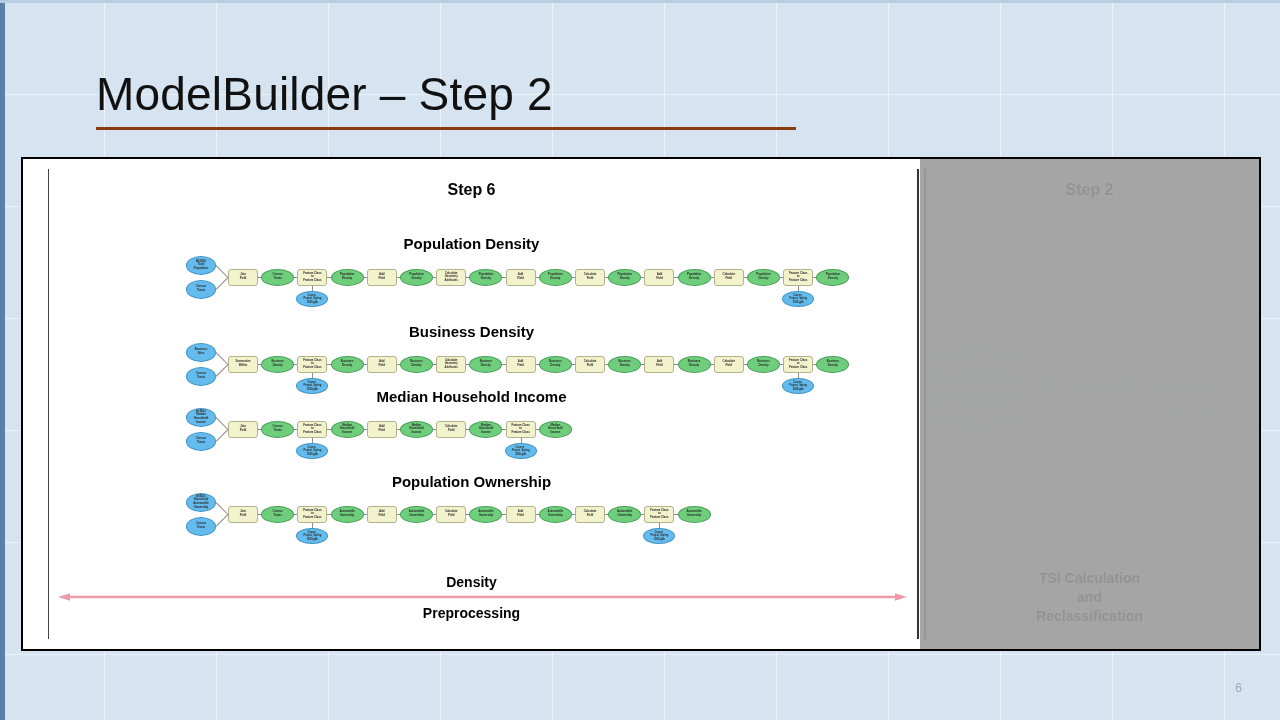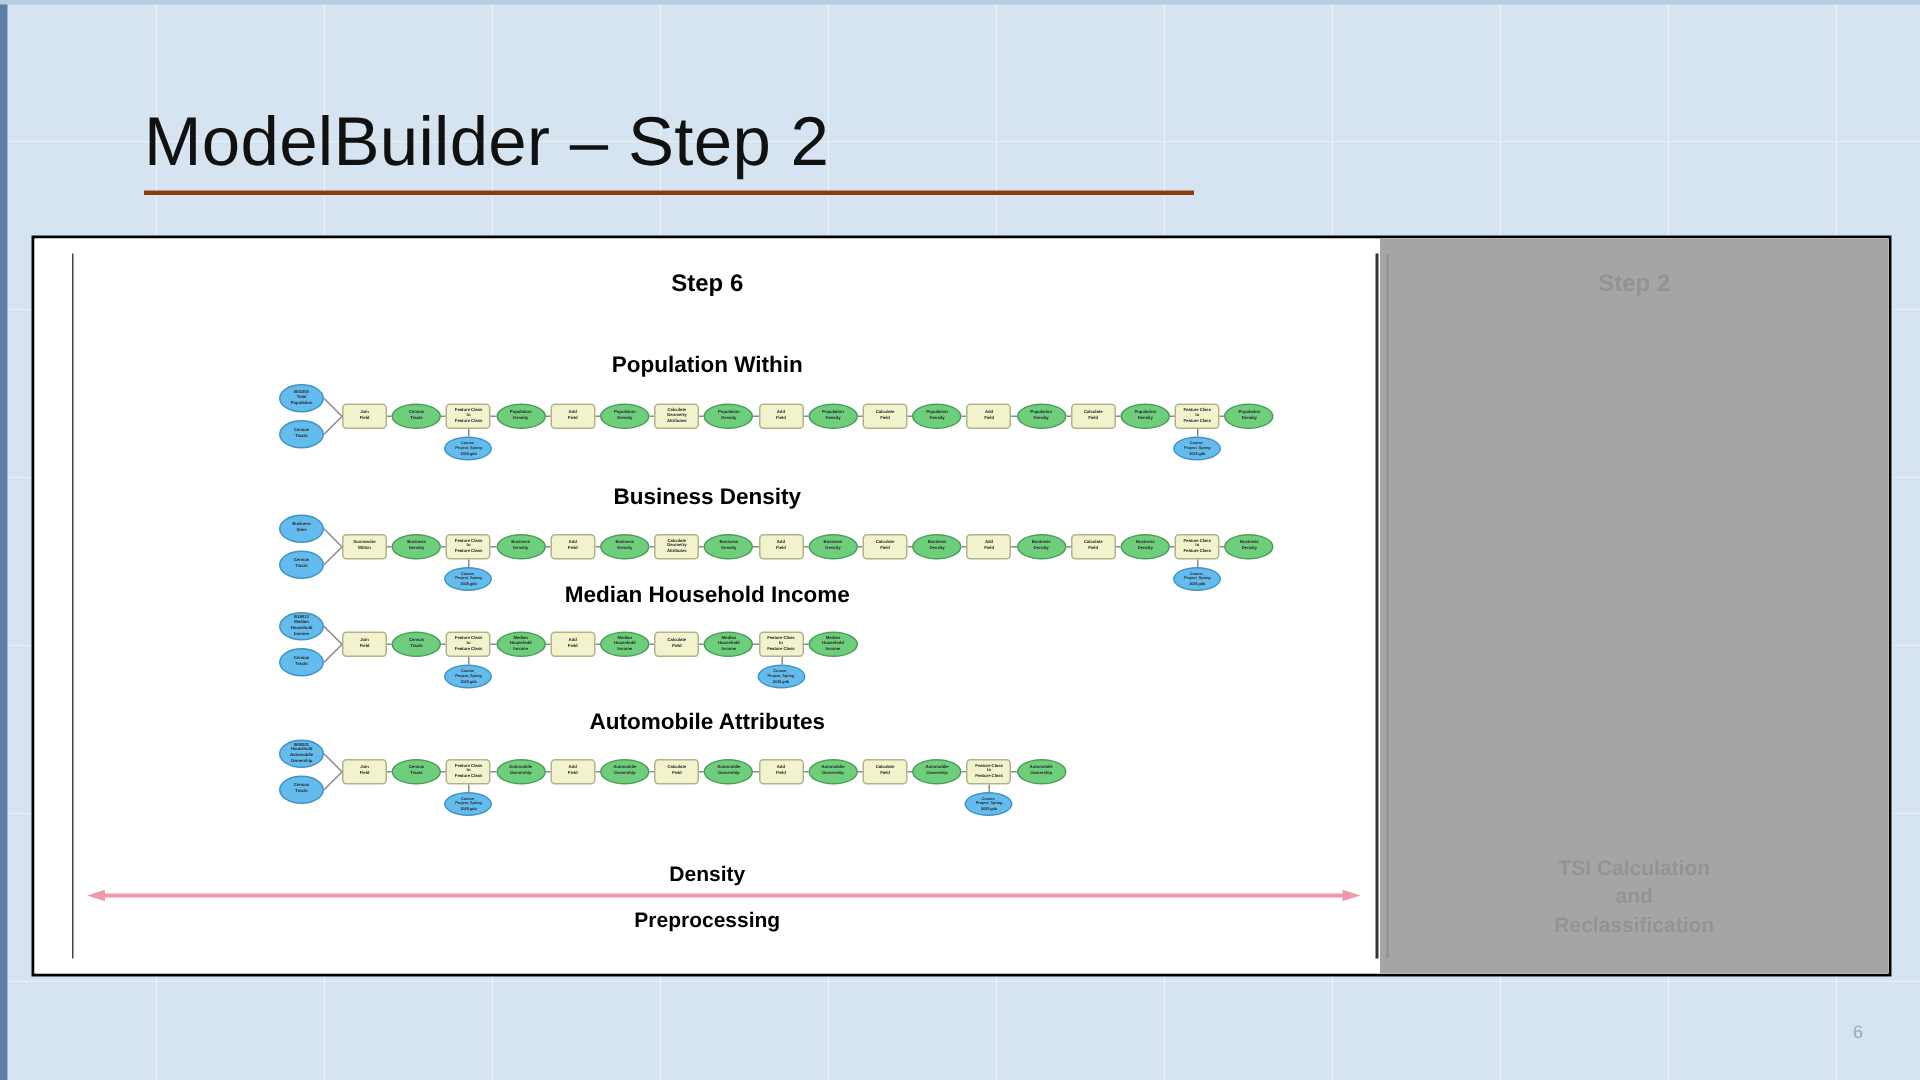--- a/index.html
+++ b/index.html
@@ -120,24 +120,24 @@
 <div id="page-number">6</div>
 
 <div id="figure-frame">
 
   <div id="step1-panel">
     <div id="panel-left-rule"></div>
     <div id="panel-right-rule"></div>
 
     <div class="panel-heading" id="step1-title">Step 6</div>
 
-    <div class="panel-heading" id="h-pop">Population Within</div>
+    <div class="panel-heading" id="h-pop">Population Density</div>
     <div class="panel-heading" id="h-bus">Business Density</div>
     <div class="panel-heading" id="h-mhi">Median Household Income</div>
-    <div class="panel-heading" id="h-auto">Automobile Attributes</div>
+    <div class="panel-heading" id="h-auto">Population Ownership</div>
 
     <div id="wf-0" class="wf-row" style="left:0;top:96px;">
         <div class="node n-blue" style="left: 163px; top: 0.5px; width: 30px; height: 19px;">B01003<br>Total<br>Population</div>
         <div class="node n-blue" style="left: 163px; top: 24.5px; width: 30px; height: 19px;">Census<br>Tracts</div>
         <div class="node n-cream" style="left: 205px; top: 13.5px; width: 30px; height: 17px;">Join<br>Field</div>
         <div class="node n-green" style="left: 238.2px; top: 13.5px; width: 33px; height: 17px;">Census<br>Tracts</div>
         <div class="node n-cream" style="left: 274.4px; top: 13.5px; width: 30px; height: 17px;">Feature Class<br>to<br>Feature Class</div>
         <div class="node n-green" style="left: 307.6px; top: 13.5px; width: 33px; height: 17px;">Population<br>Density</div>
         <div class="node n-cream" style="left: 343.8px; top: 13.5px; width: 30px; height: 17px;">Add<br>Field</div>
         <div class="node n-green" style="left: 377px; top: 13.5px; width: 33px; height: 17px;">Population<br>Density</div>

